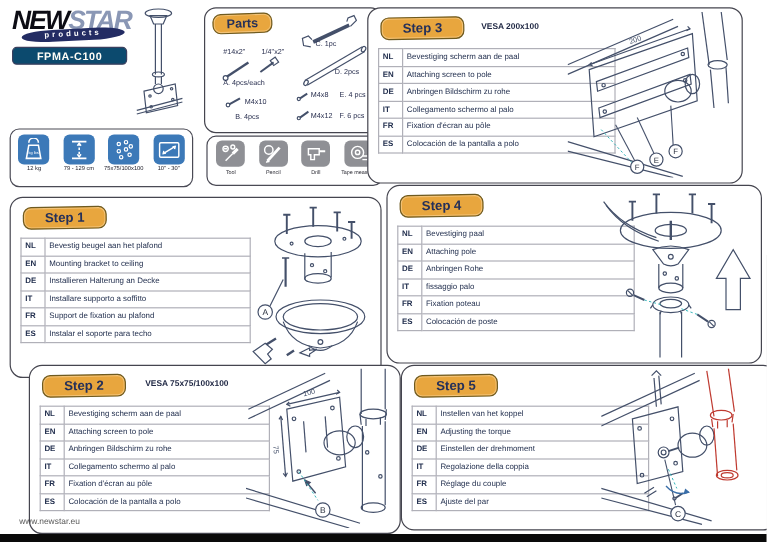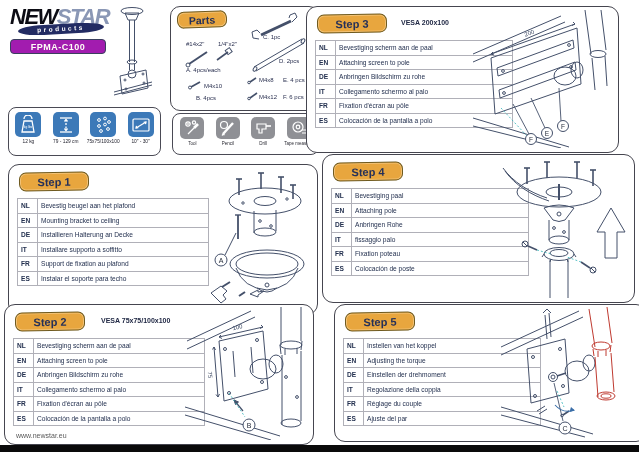--- a/index.html
+++ b/index.html
@@ -20,21 +20,21 @@
   .vesa{position:absolute;font-size:7px;font-weight:bold;color:#222a46;white-space:nowrap;}
 
   
   .brand{position:absolute;left:10px;top:6px;width:98px;height:52px;}
   .logo-line{font-style:italic;font-weight:bold;font-size:22px;letter-spacing:-1.5px;line-height:1;}
   .logo-new{color:#0c0c14;}
   .logo-star{color:#8a97b5;}
   .logo-swoosh{position:absolute;left:8px;top:18px;width:86px;height:10px;background:#232c63;
                border-radius:60%/100%;transform:rotate(-3deg);display:flex;align-items:center;justify-content:center;}
   .logo-swoosh span{color:#fff;font-size:6.5px;font-weight:bold;letter-spacing:2.5px;line-height:1;}
-  .model-badge{position:absolute;left:0px;top:33px;width:94px;height:13px;background:#a21caf;
+  .model-badge{position:absolute;left:0px;top:33px;width:94px;height:13px;background:#0c4a6e;
                border:1px solid #3a3f5e;border-radius:4px;color:#fffdf6;font-weight:bold;font-size:9px;
                display:flex;align-items:center;justify-content:center;letter-spacing:.5px;}
 
   
   .spec-panel{left:8px;top:107px;width:151px;height:43px;display:flex;justify-content:space-evenly;align-items:flex-start;padding-top:4px;}
   .spec-item{display:flex;flex-direction:column;align-items:center;width:36px;}
   .spec-icon{width:26px;height:25px;background:#3c79b8;border-radius:5px;display:flex;align-items:center;justify-content:center;}
   .spec-label{font-size:4.8px;margin-top:2px;color:#1c1c28;white-space:nowrap;}
   .tools-panel{left:172px;top:113px;width:145px;height:37px;display:flex;justify-content:space-evenly;align-items:flex-start;padding-top:3px;}
   .tool-item{display:flex;flex-direction:column;align-items:center;width:32px;}
@@ -302,21 +302,21 @@
         <path d="M6,124 l10,-7 l6,5 l-4,4 l3,4 l-5,4 z"></path>
         <line x1="17" y1="118" x2="25" y2="113" stroke-width="2"></line>
         <line x1="34" y1="127" x2="40" y2="123" stroke-width="2"></line>
         <path d="M45,125 l8,-4 l0,2 l6,-1 l-6,4 l0,2 z"></path>
         <circle cx="16" cy="91" r="6" fill="#fff"></circle>
       </g>
       <text x="16" y="93.5" font-size="7" text-anchor="middle" fill="#1d2433">A</text>
     </svg>
   </div>
 
-  <div class="panel" style="left:4px;top:304px;width:308px;height:139px">
+  <div class="panel" style="left:24px;top:304px;width:308px;height:139px">
     <div class="badge step-badge" style="left:10px;top:7px">Step 2</div>
     <span class="vesa" style="left:96px;top:12px">VESA 75x75/100x100</span>
     <table class="lang-table" style="left:8px;top:33px;width:192px">
       <tbody>
           <tr>
             <td class="lang">NL</td>
             <td>Bevestiging scherm aan de paal</td>
           </tr>
       <tr>
             <td class="lang">EN</td>

